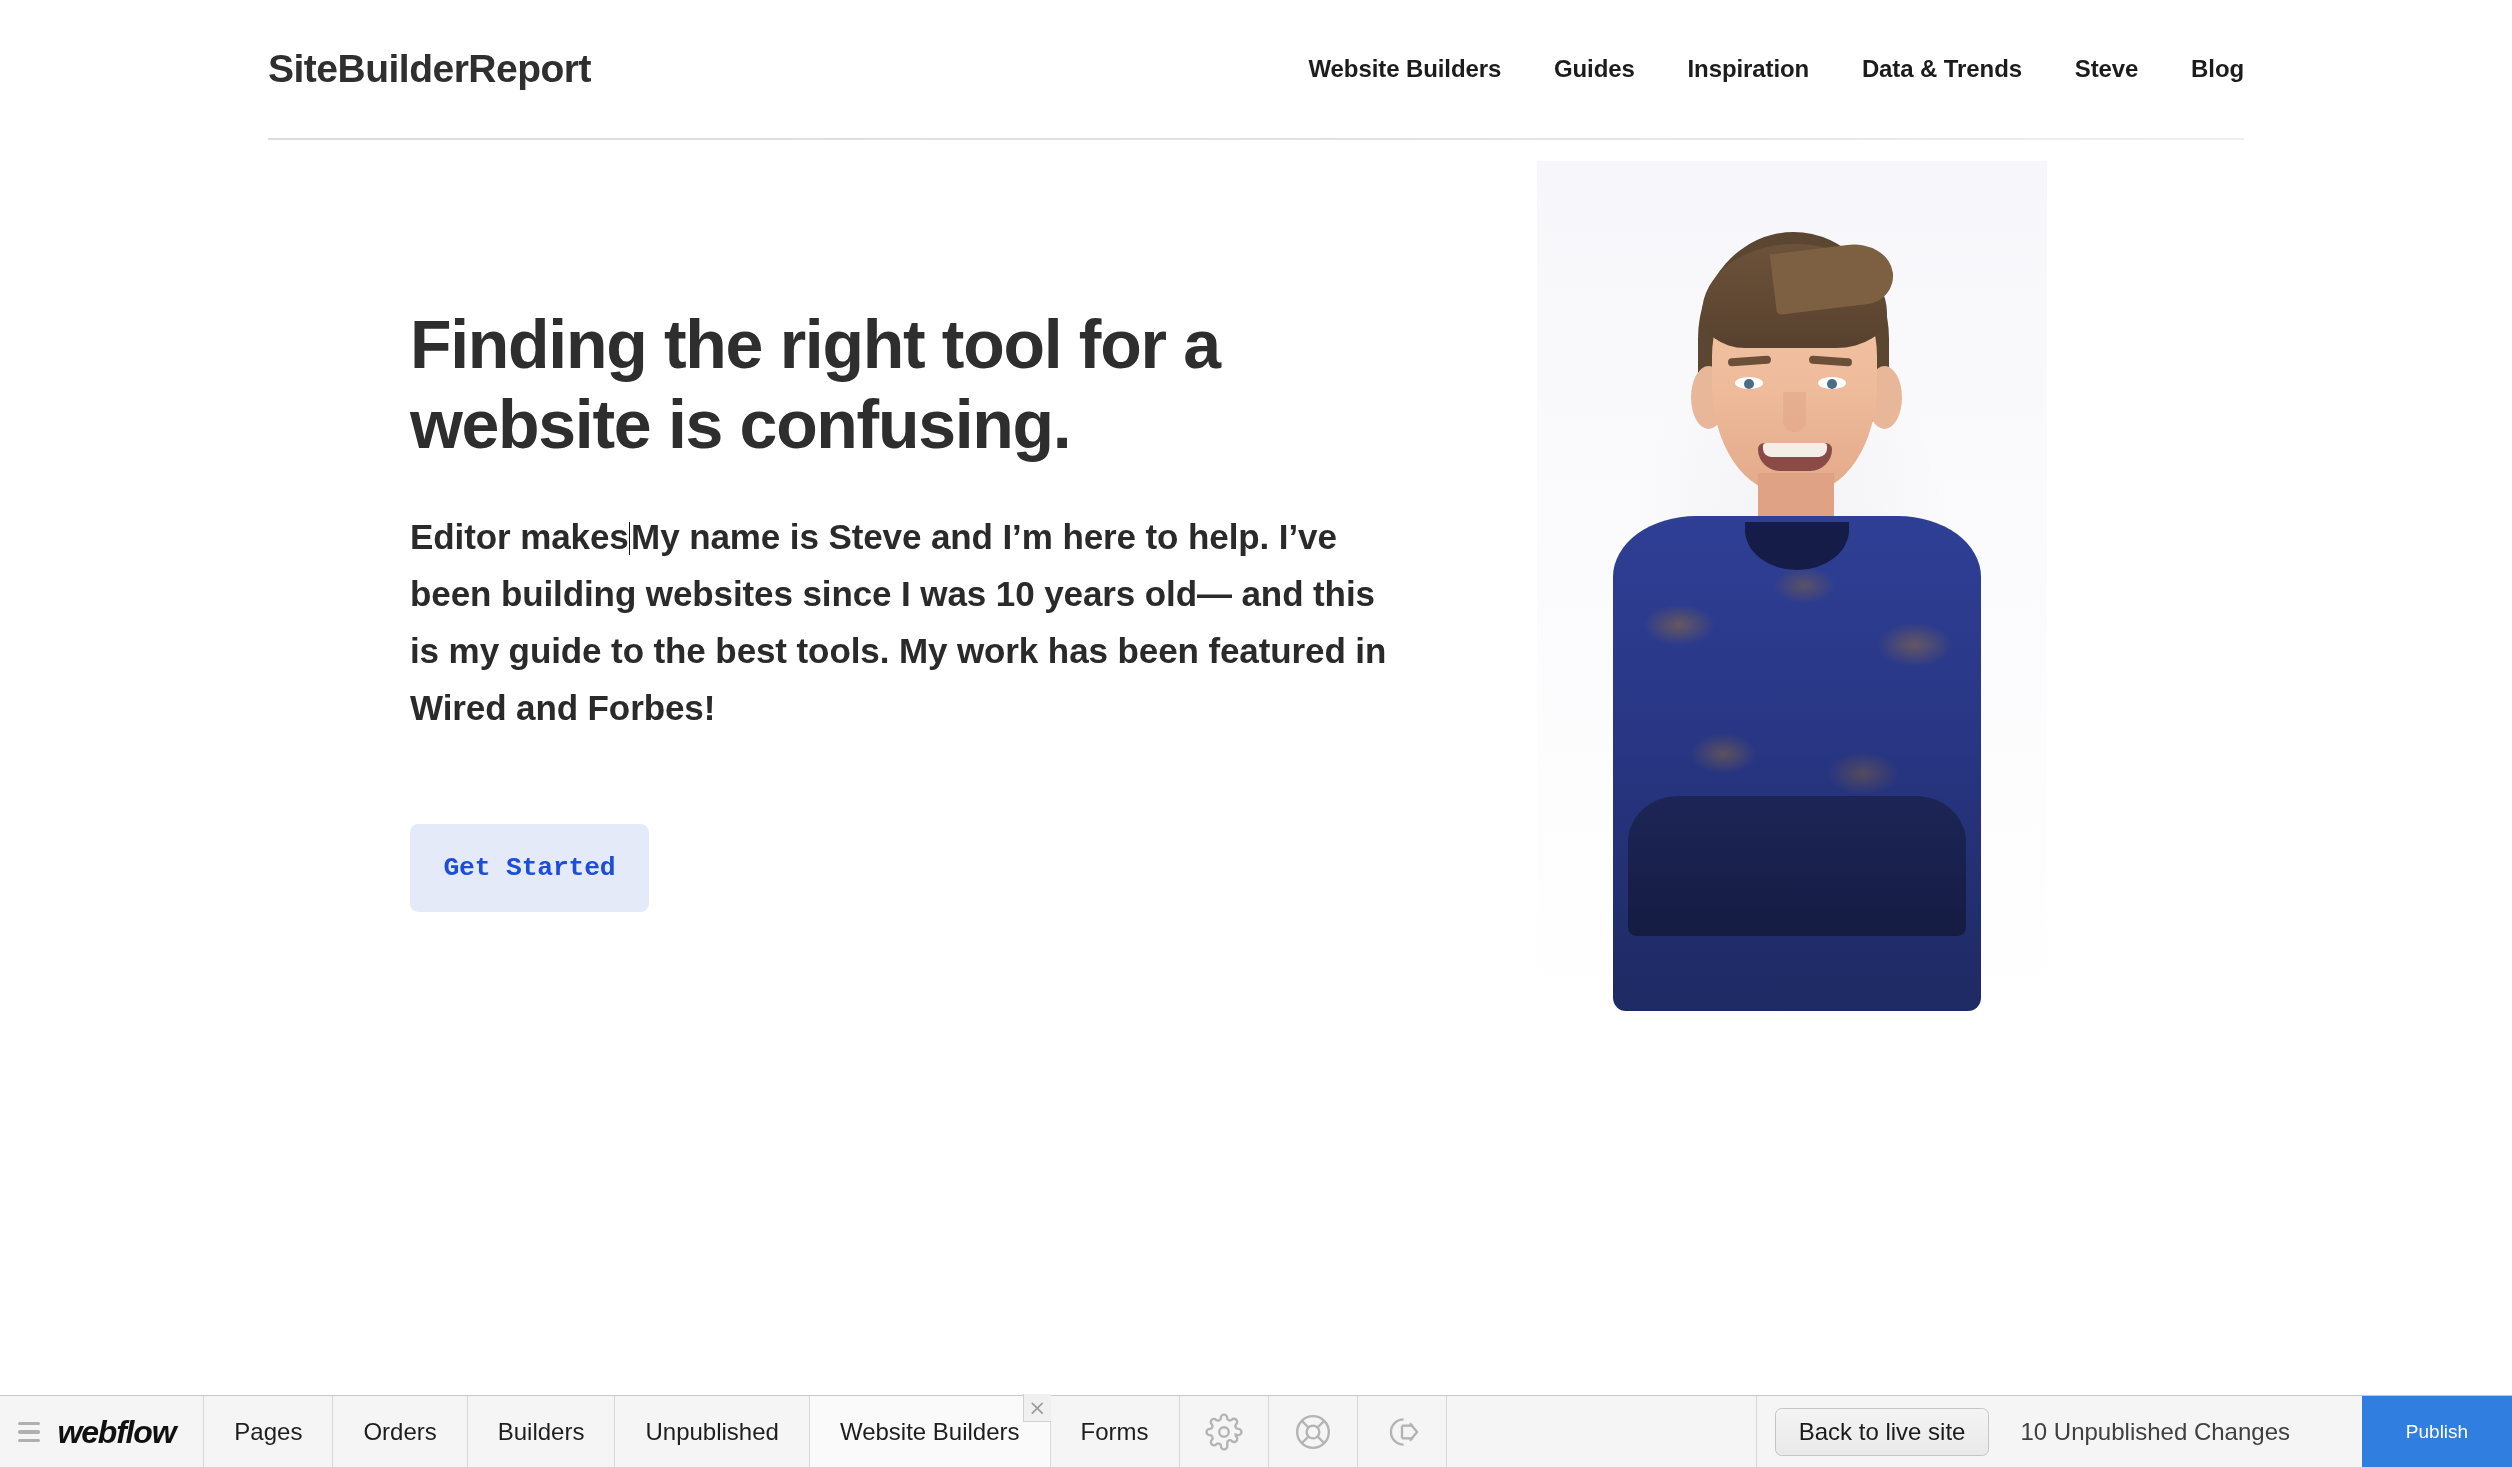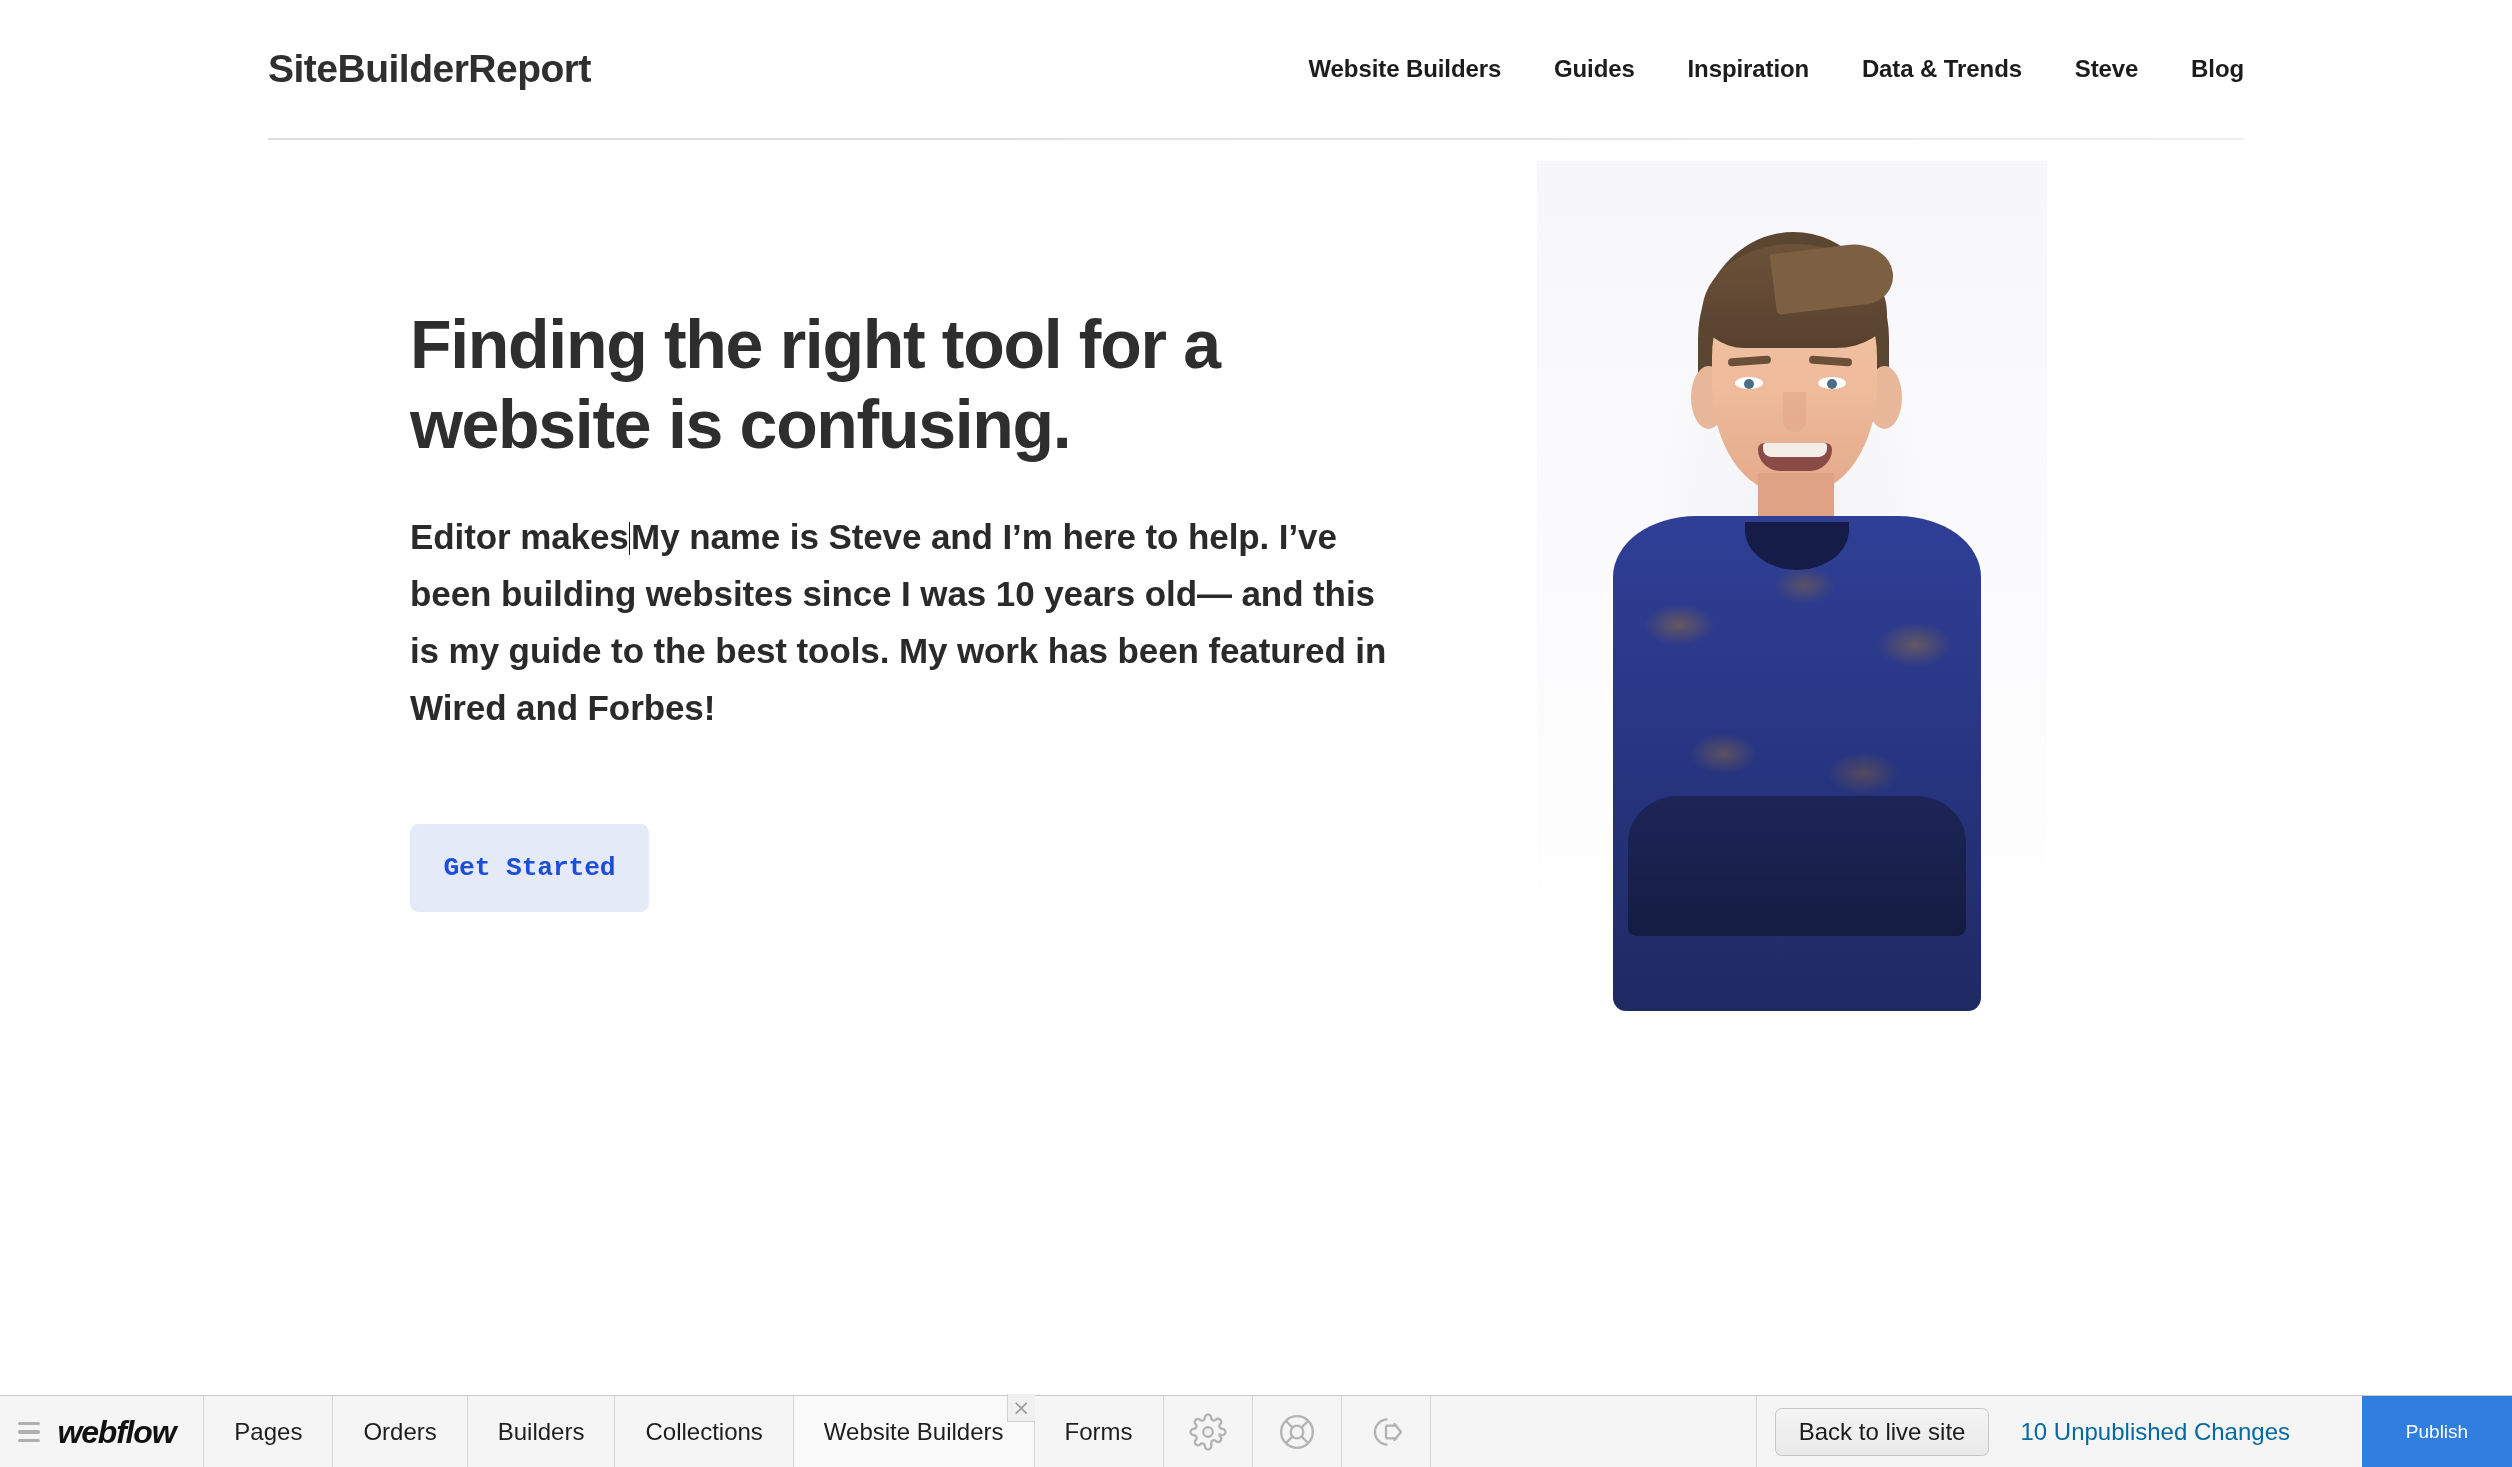--- a/index.html
+++ b/index.html
@@ -390,21 +390,21 @@
     border: 1.7px solid #c6c6c6;
     border-radius: 6.6px;
     font-family: "Liberation Sans", sans-serif;
     font-size: 24px;
     color: #1b1b1b;
     white-space: nowrap;
     cursor: pointer;
   }
   #unpublished-changes {
     font-size: 24px;
-    color: #0369a1;
+    color: #404040;
     white-space: nowrap;
     padding: 0 31px;
     cursor: pointer;
   }
   #publish-button {
     height: 73px;
     min-width: 150px;
     padding: 0 28px;
     background: #2f7ee0;
     border: none;
@@ -492,21 +492,21 @@
 
   <div class="editor-tab">
     <span>Orders</span>
   </div>
 
   <div class="editor-tab">
     <span>Builders</span>
   </div>
 
   <div class="editor-tab">
-    <span>Collections</span>
+    <span>Unpublished</span>
   </div>
 
   <div class="editor-tab active">
     <span>Website Builders</span>
     <span class="tab-close-badge">
       <svg width="16.5" height="16.5" viewBox="0 0 20 20" aria-hidden="true">
         <path d="M4 4 L16 16 M16 4 L4 16" stroke="#9a9a9a" stroke-width="2" fill="none" stroke-linecap="round"></path>
       </svg>
     </span>
   </div>

